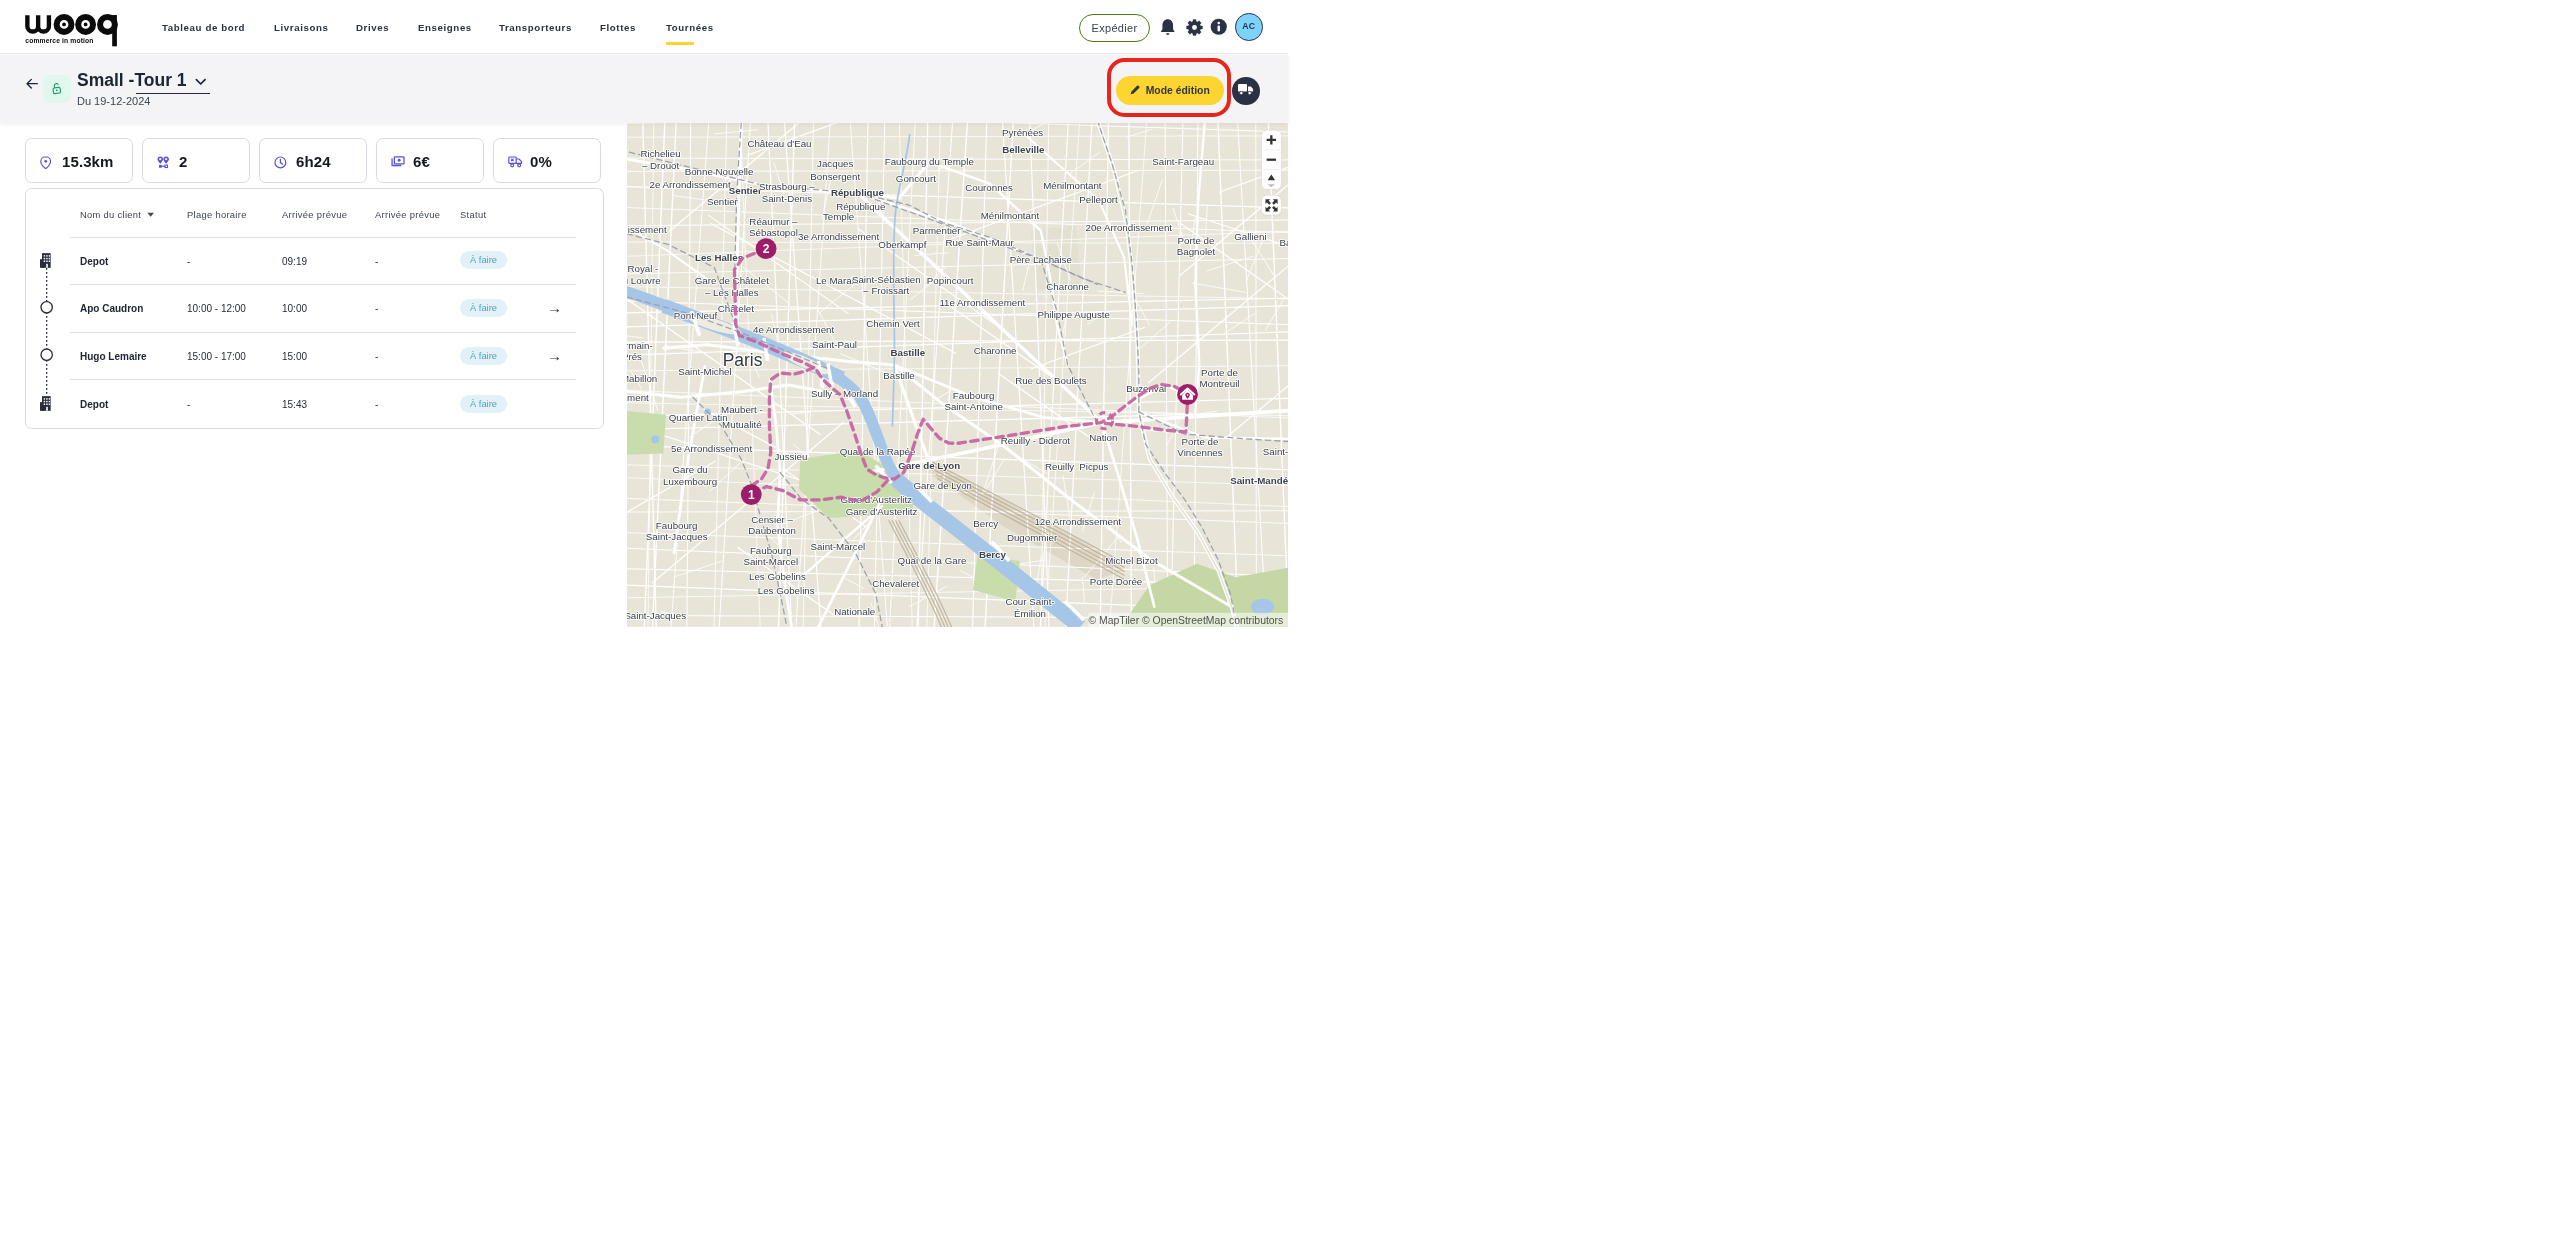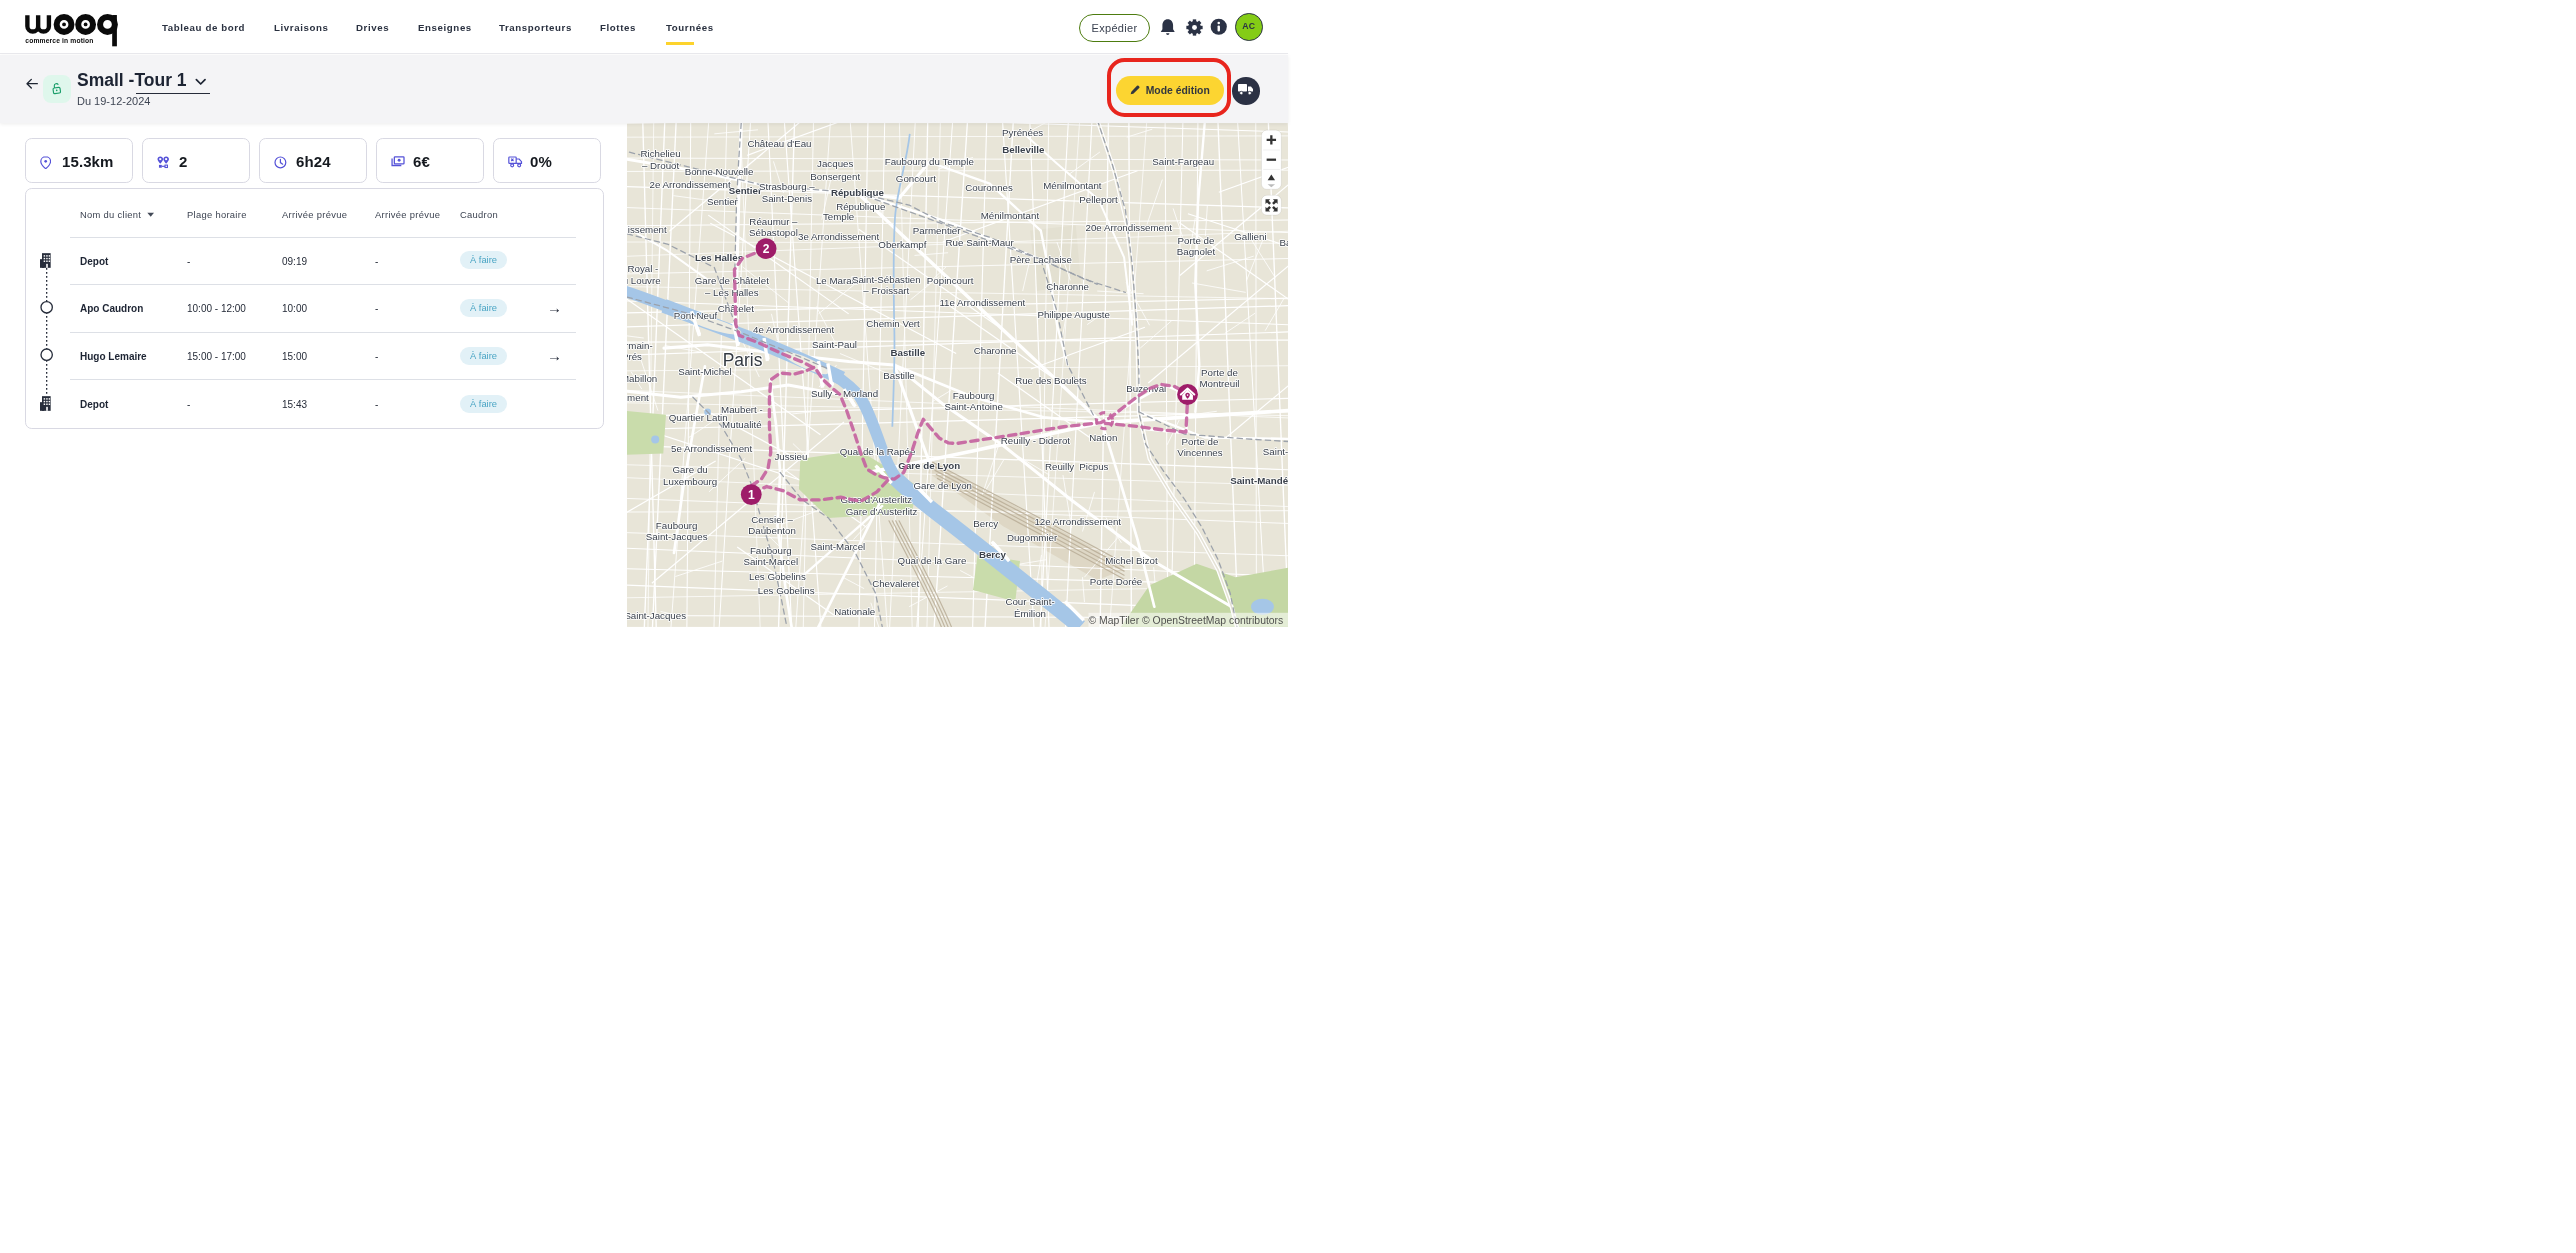--- a/index.html
+++ b/index.html
@@ -1,21 +1,21 @@
 <!DOCTYPE html>
 <html style="font-size:10.8px"><head>
 <meta charset="utf-8">
 <style>
 * { margin:0; padding:0; box-sizing:border-box; }
 html,body { width:1288px; height:627px; overflow:hidden; font-family:"Liberation Sans", sans-serif; background:#ffffff; }
 .nav { position:absolute; top:0; left:0; width:1288px; height:54px; background:#fff; border-bottom:0.7px solid #e8e8ec; z-index:30; }
 .navlink { position:absolute; top:22px; font-size:9.7px; font-weight:bold; letter-spacing:0.6px; color:#2a3140;text-align:center; }
 .yellow-underline { position:absolute; left:666px; top:42px; width:27.5px; height:3px; background:#fdd32c; }
 .btn-exp { position:absolute; left:1079px; top:13.8px; width:71px; height:28px; border:1px solid #4d7c0f; border-radius:14px; background:#fff; color:#39404f; font-size:11px; letter-spacing:0.3px; text-align:center; line-height:26px; }
-.avatar { position:absolute; left:1235px; top:13.4px; width:27.5px; height:27.5px; border-radius:50%; background:#84cc16; border:1.3px solid #2b3245; color:#2b3245; font-size:8.7px; font-weight:bold; text-align:center; line-height:25px; letter-spacing:0.3px; }
+.avatar { position:absolute; left:1235px; top:13.4px; width:27.5px; height:27.5px; border-radius:50%; background:#7dd3fc; border:1.3px solid #2b3245; color:#2b3245; font-size:8.7px; font-weight:bold; text-align:center; line-height:25px; letter-spacing:0.3px; }
 .header { position:absolute; top:55px; left:0; width:1288px; height:68px; background:#f4f4f6; box-shadow:0 1.3px 4px rgba(0,0,0,0.08); z-index:20; }
 .backarrow { position:absolute; left:24px; top:20px; color:#1f2633; }
 .lockbox { position:absolute; left:43px; top:20px; width:27.5px; height:27.5px; border-radius:8px; background:#dff7ec; }
 .title { position:absolute; left:77px; top:15px; font-size:17.5px; font-weight:bold; color:#1d2433; letter-spacing:0px; }
 .title-under { position:absolute; left:136px; top:38px; width:74px; height:1.3px; background:#262c3a; }
 .date { position:absolute; left:77px; top:40px; font-size:11px; color:#3f4654; }
 .redbox { position:absolute; left:1107px; top:3.4px; width:124px; height:59px; border:4px solid #e8251d; border-radius:17.5px; z-index:25; }
 .btn-mode { position:absolute; left:1116px; top:21px; width:108px; height:29px; border-radius:14.4px; background:#fcd531; color:#33373f; font-size:10.4px; font-weight:bold; text-align:center; line-height:29px; }
 .truckbtn { position:absolute; left:1232px; top:22px; width:27.5px; height:27.5px; border-radius:50%; background:#2b3144; }
 .content { position:absolute; top:123px; left:0; width:1288px; height:504px; background:#fff; }
@@ -168,21 +168,21 @@
 
   <div class="tablecard">
     <span class="th" style="left:54px">Nom du client
       <svg width="7.4" height="5.4" viewBox="0 0 11 8" style="margin-left:2.7px">
           <path d="M0.5,1 h10 l-5,6 z" fill="#434a57"></path>
         </svg>
     </span>
     <span class="th" style="left:161px">Plage horaire</span>
     <span class="th" style="left:256px">Arrivée prévue</span>
     <span class="th" style="left:349px">Arrivée prévue</span>
-    <span class="th" style="left:434px">Caudron</span>
+    <span class="th" style="left:434px">Statut</span>
     <div class="sep" style="top:48px"></div>
     <div class="sep" style="top:95px"></div>
     <div class="sep" style="top:143px"></div>
     <div class="sep" style="top:190px"></div>
 
     <span class="cname" style="left:54px;top:67px">Depot</span>
     <span class="ccell" style="left:161px;top:67px">-</span>
     <span class="ccell" style="left:256px;top:67px">09:19</span>
     <span class="ccell" style="left:349px;top:67px">-</span>
     <div class="badge" style="left:434px;top:62px">À faire</div>

